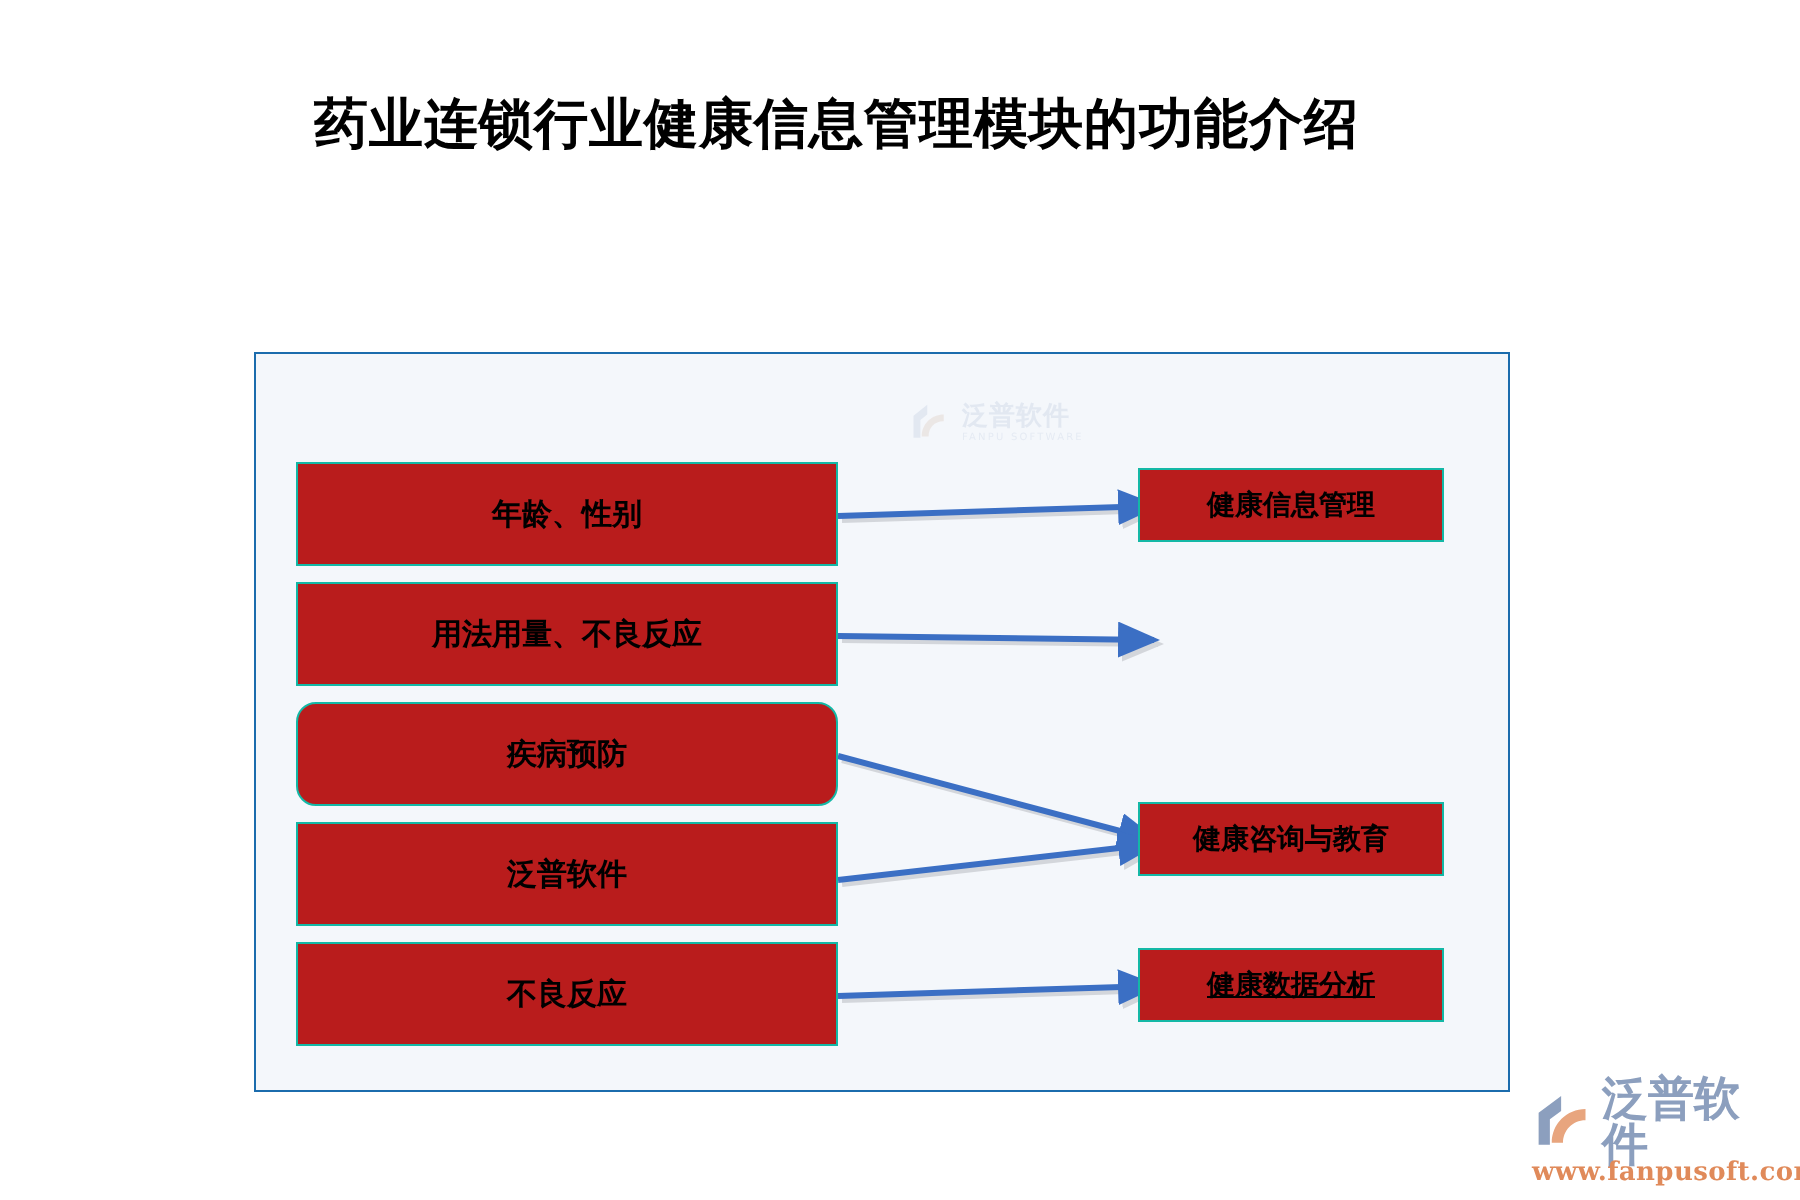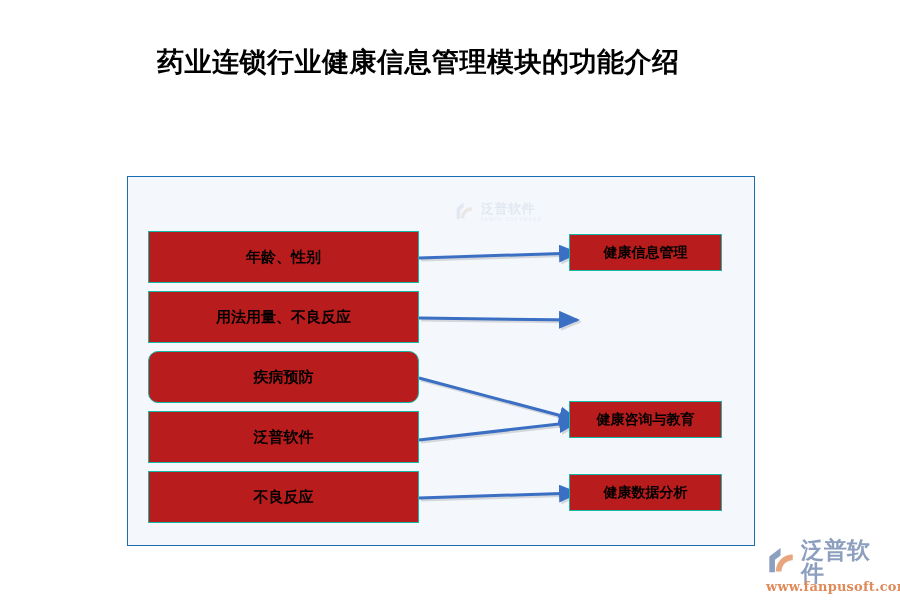--- a/index.html
+++ b/index.html
@@ -110,21 +110,21 @@
   .lx0 { top: 54px; }
   .lx1 { top: 114px; text-align: center; }
   .lx2 { top: 174px; border-radius: 10px; }
   .lx3 { top: 234px; }
   .lx4 { top: 294px; }
 
   
   .rx0 { top: 57px; }
   .rx1 { top: 124px; }
   .rx2 { top: 224px; }
-  .rx3 { top: 297px; }
+  .rx3 { top: 297px; text-decoration: underline; }
 
   
   .connectors {
     position: absolute;
     left: 0;
     top: 0;
     width: 628px;
     height: 370px;
     pointer-events: none;
   }

